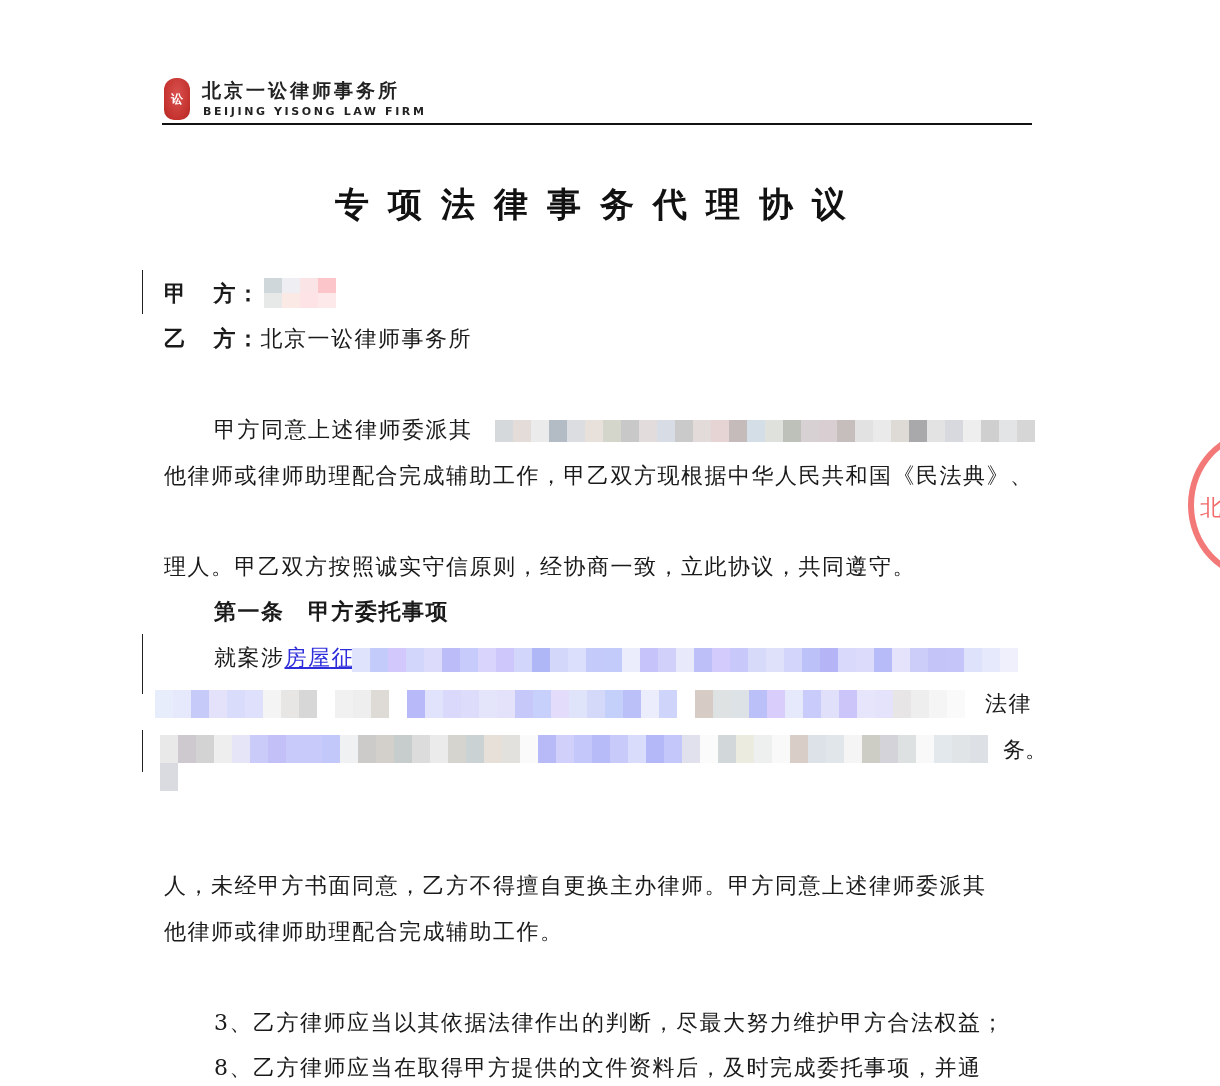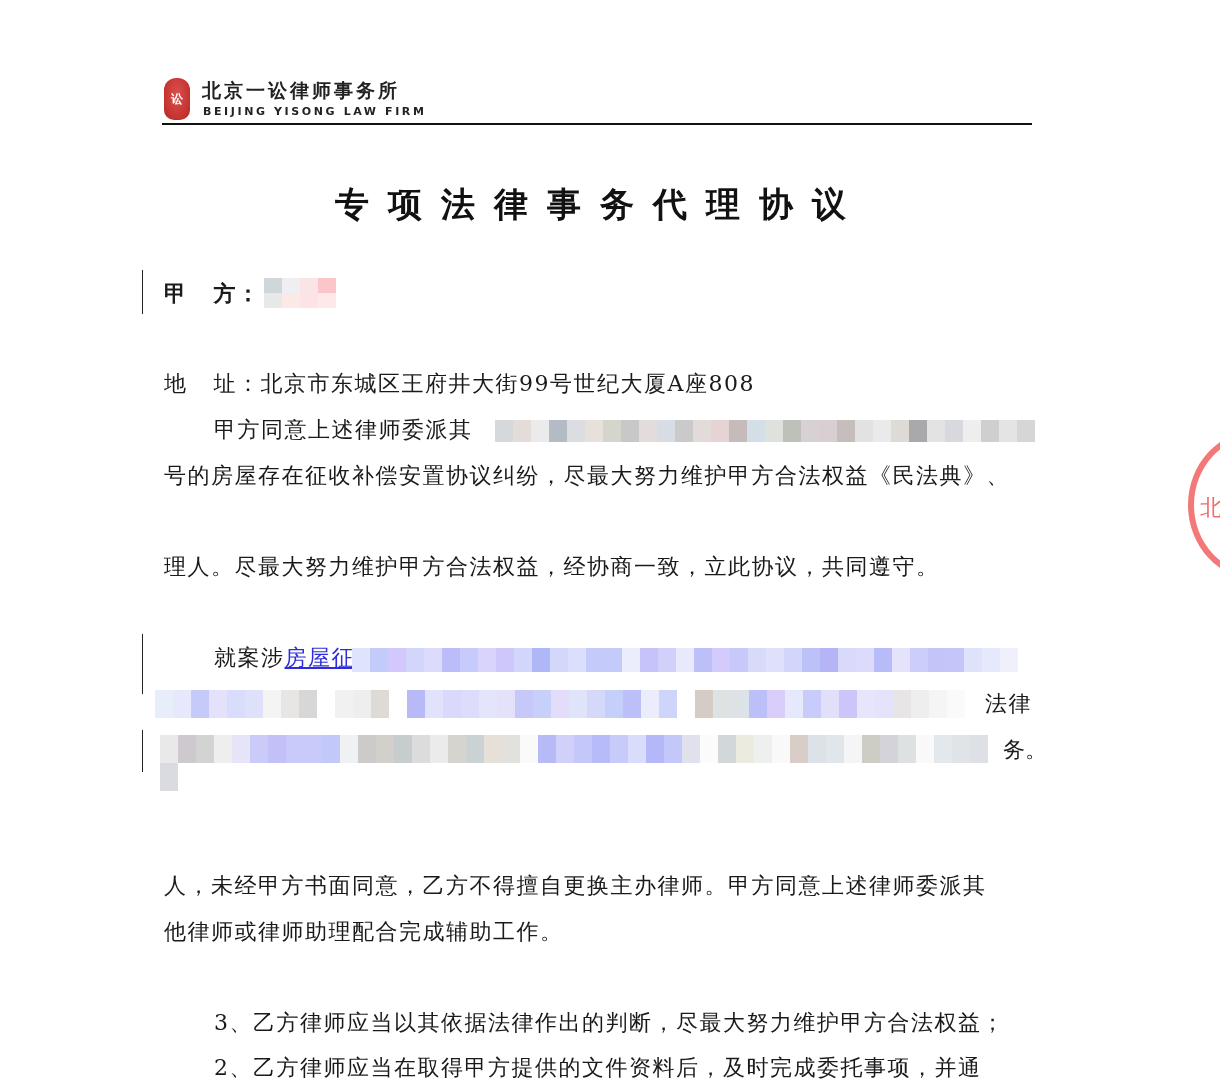--- a/index.html
+++ b/index.html
@@ -89,24 +89,24 @@
     <span style="width:18px;height:15px;background:#cfd7da"></span>
       <span style="width:18px;height:15px;background:#efeef3"></span>
       <span style="width:18px;height:15px;background:#fbe4e6"></span>
       <span style="width:18px;height:15px;background:#fbc5c9"></span>
     <span style="width:18px;height:15px;background:#e6e9e8"></span>
       <span style="width:18px;height:15px;background:#fbe9e6"></span>
       <span style="width:18px;height:15px;background:#fde3e5"></span>
       <span style="width:18px;height:15px;background:#fde8ea"></span>
   </div>
 
-
-  <div class="line" style="top:369px;">
-    <span class="label">地</span><span class="label-gap"></span><span class="label">址：</span><span>北京市东城区王府井大街99号世纪大厦A座808</span>
-  </div>
+  <div class="line" style="top:324px;">
+    <span class="label bold-sans">乙</span><span class="label-gap"></span><span class="label bold-sans">方：</span><span>北京一讼律师事务所</span>
+  </div>
+
 
   <div class="line indent" style="top:415px;">甲方同意上述律师委派其</div>
   <div class="mosaic" style="left:495px; top:420px; width:545px; height:22px;">
     <span style="width:18px;height:22px;background:#d5d9dc"></span>
       <span style="width:18px;height:22px;background:#e4dcd8"></span>
       <span style="width:18px;height:22px;background:#ebebeb"></span>
       <span style="width:18px;height:22px;background:#b3bcc5"></span>
       <span style="width:18px;height:22px;background:#dcdde0"></span>
       <span style="width:18px;height:22px;background:#e8e0da"></span>
       <span style="width:18px;height:22px;background:#d4d6cb"></span>
@@ -127,23 +127,24 @@
       <span style="width:18px;height:22px;background:#eaeaea"></span>
       <span style="width:18px;height:22px;background:#dedad5"></span>
       <span style="width:18px;height:22px;background:#a9a9ab"></span>
       <span style="width:18px;height:22px;background:#e3e3e3"></span>
       <span style="width:18px;height:22px;background:#d8d9de"></span>
       <span style="width:18px;height:22px;background:#eeeeee"></span>
       <span style="width:18px;height:22px;background:#cfcfcf"></span>
       <span style="width:18px;height:22px;background:#e2e4e6"></span>
       <span style="width:18px;height:22px;background:#d6d6d6"></span>
   </div>
-  <div class="line" style="top:461px;">号的房屋存在征收补偿安置协议纠纷，尽最大努力维护甲方合法权益《民法典》、</div>
-  <div class="line" style="top:552px;">理人。尽最大努力维护甲方合法权益，经协商一致，立此协议，共同遵守。</div>
-
+  <div class="line" style="top:461px;">他律师或律师助理配合完成辅助工作，甲乙双方现根据中华人民共和国《民法典》、</div>
+  <div class="line" style="top:552px;">理人。甲乙双方按照诚实守信原则，经协商一致，立此协议，共同遵守。</div>
+
+  <div class="line indent bold-sans" style="top:597px;">第一条　甲方委托事项</div>
 
   <div class="change-bar" style="left:142px; top:634px; height:60px;"></div>
   <div class="change-bar" style="left:142px; top:730px; height:42px;"></div>
 
   <div class="line indent" style="top:643px;">
     <span>就案涉</span><span class="link">房屋征</span>
   </div>
   <div class="mosaic" style="left:352px; top:648px; width:688px; height:24px;">
     <span style="width:18px;height:24px;background:#dfe3fb"></span>
       <span style="width:18px;height:24px;background:#c3cbfa"></span>
@@ -282,17 +283,17 @@
       <span style="width:18px;height:28px;background:#dde0e4"></span>
       <span style="width:18px;height:28px;background:#d9dbe0"></span>
   </div>
   <div class="line" style="top:735px; left:1003px; letter-spacing:0;">
     <span class="link" style="color:#1a1a1a; text-decoration:none;">务。</span>
   </div>
 
   <div class="line" style="top:917px;">他律师或律师助理配合完成辅助工作。</div>
   <div class="line" style="top:871px;">人，未经甲方书面同意，乙方不得擅自更换主办律师。甲方同意上述律师委派其</div>
   <div class="line indent" style="top:1008px;">3、乙方律师应当以其依据法律作出的判断，尽最大努力维护甲方合法权益；</div>
-  <div class="line indent" style="top:1053px;">2、乙方律师应当在取得甲方提供的文件资料后，及时完成委托事项，并通</div>
+  <div class="line indent" style="top:1053px;">8、乙方律师应当在取得甲方提供的文件资料后，及时完成委托事项，并通</div>
 
   <div class="stamp"></div>
   <div class="stamp-char">北</div>
 </div>
 
 </body></html>

